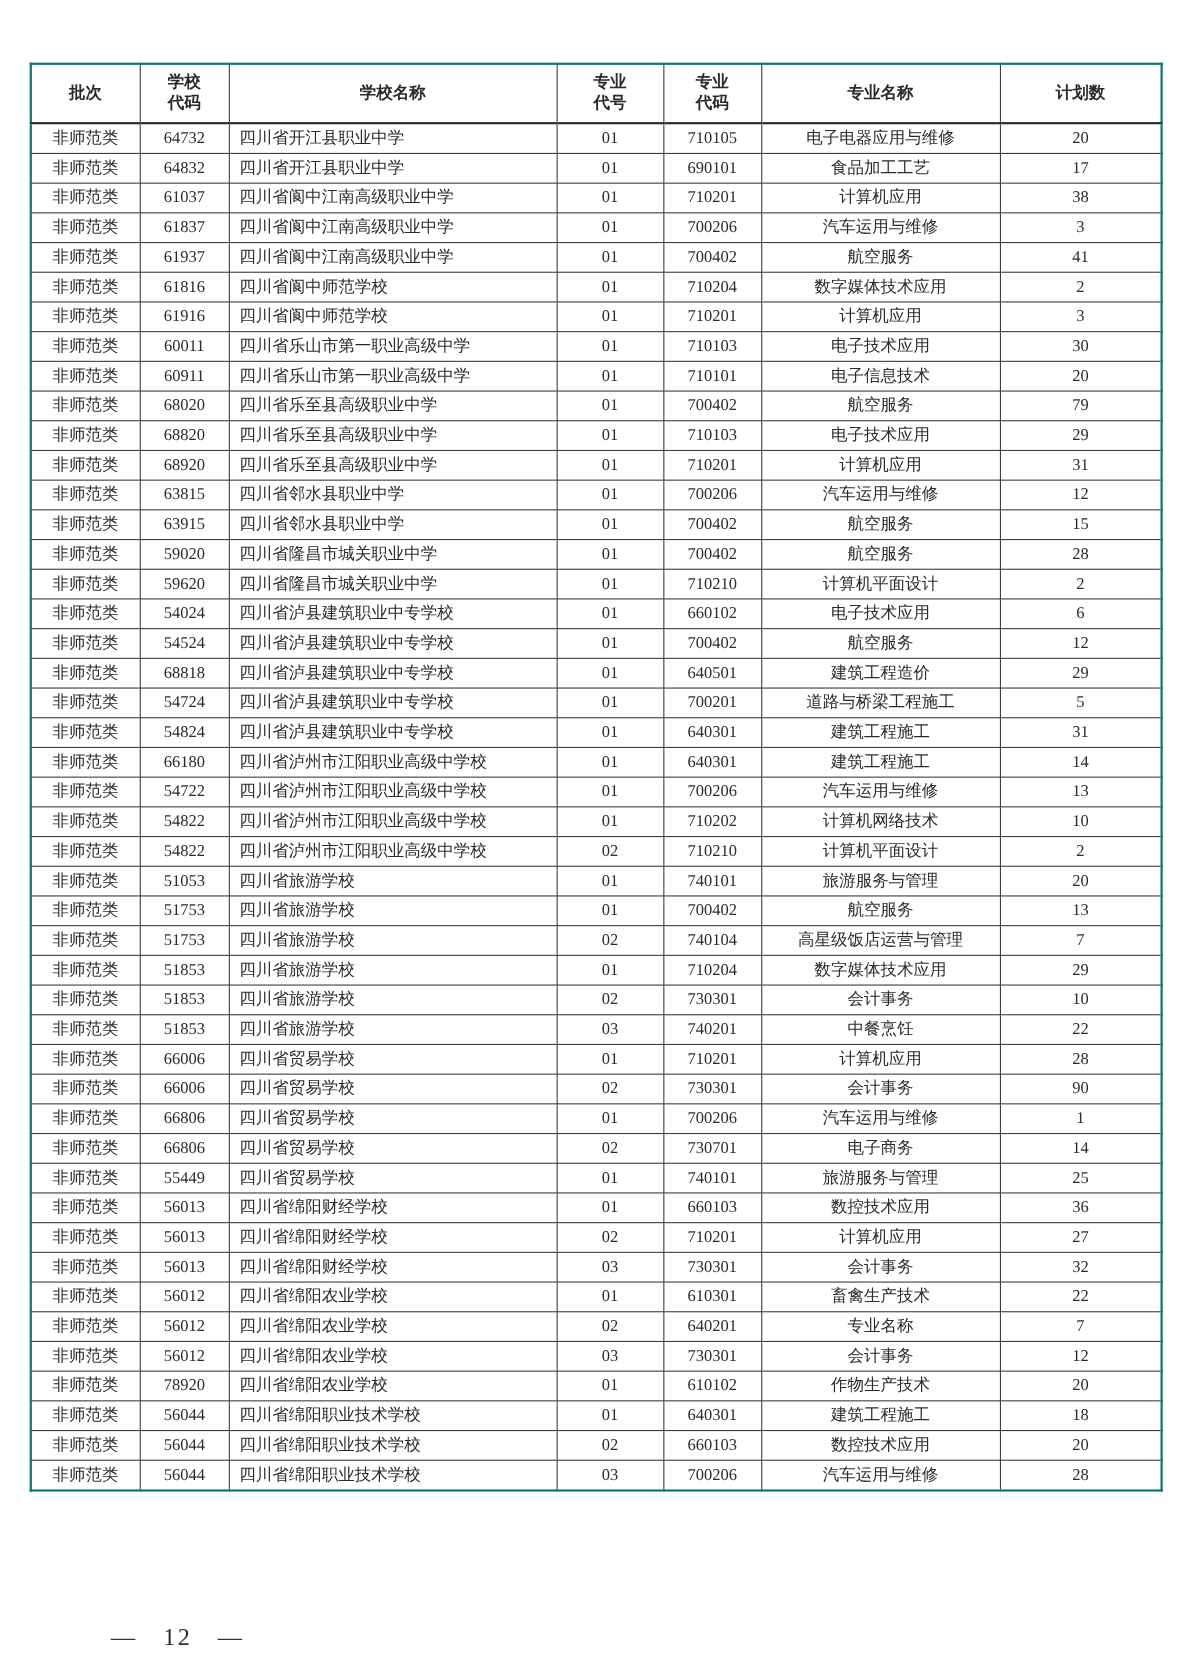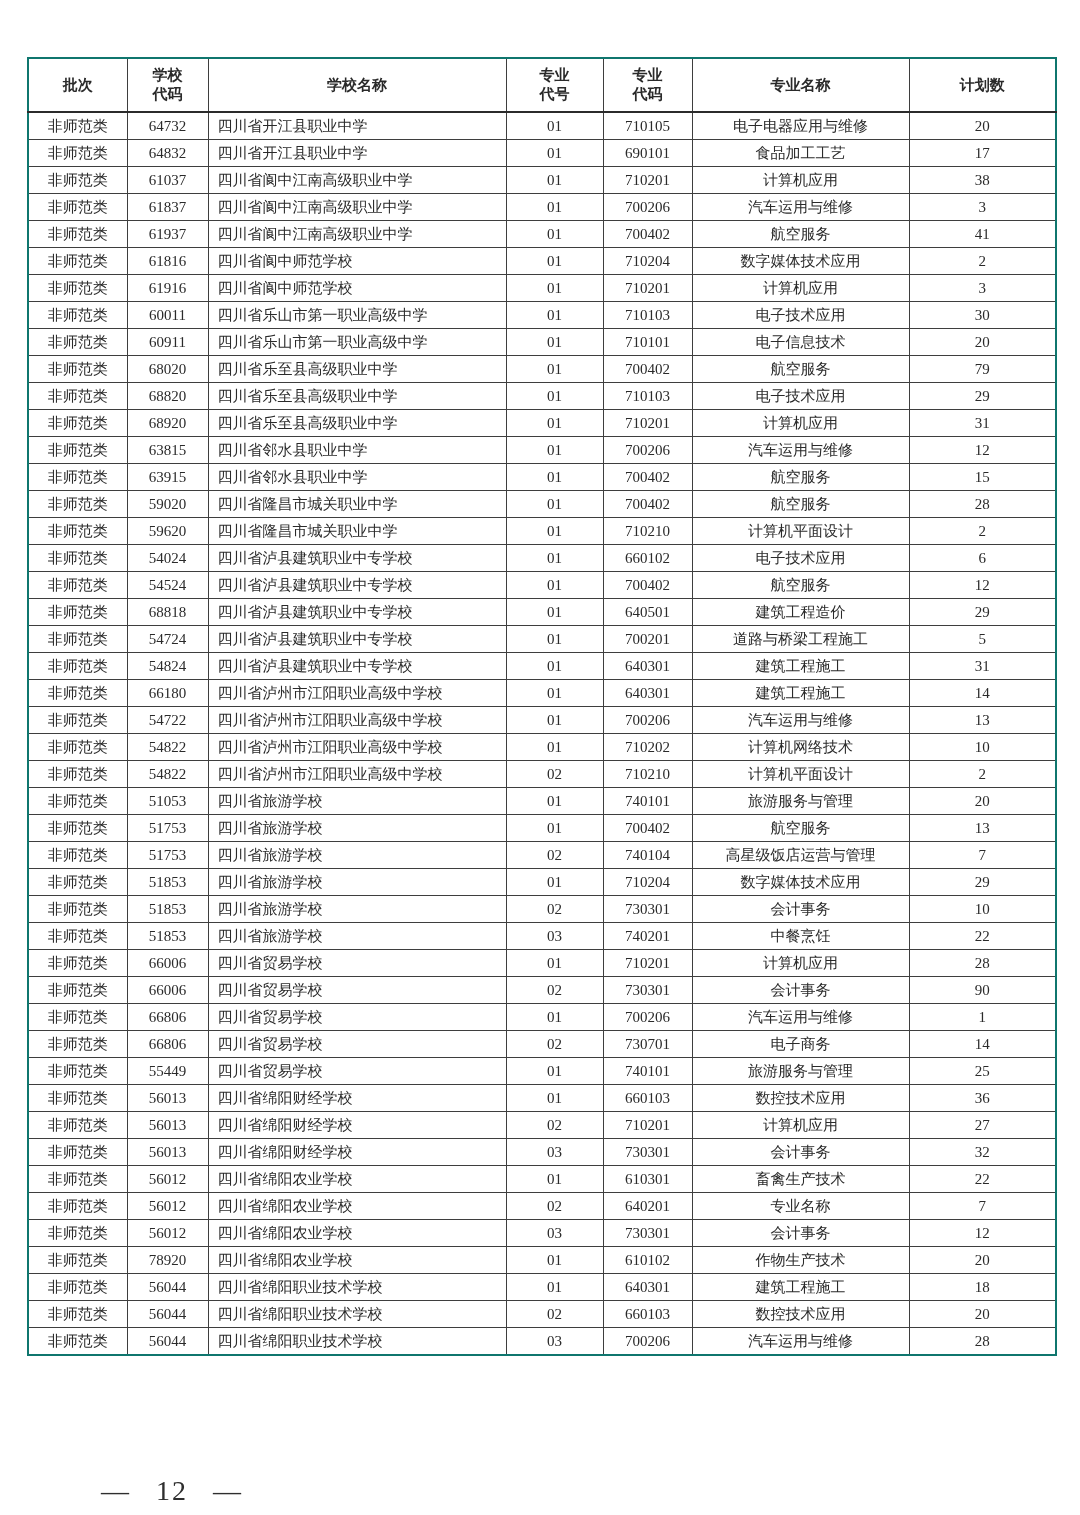--- a/index.html
+++ b/index.html
@@ -57,21 +57,21 @@
   col.w2 { width: 298px; }
   col.w3 { width: 97px; }
   col.w4 { width: 89px; }
   col.w5 { width: 217px; }
   col.w6 { width: 147px; }
 
   .page-footer {
     position: absolute;
     left: 74px;
     top: 1418px;
-    font-size: 28px;
+    font-size: 22px;
     color: #2e2e2e;
     letter-spacing: 2px;
     word-spacing: 16px;
   }
 </style>
 </head>
 <body>
 
 <div class="sheet">
   <table class="plan">

